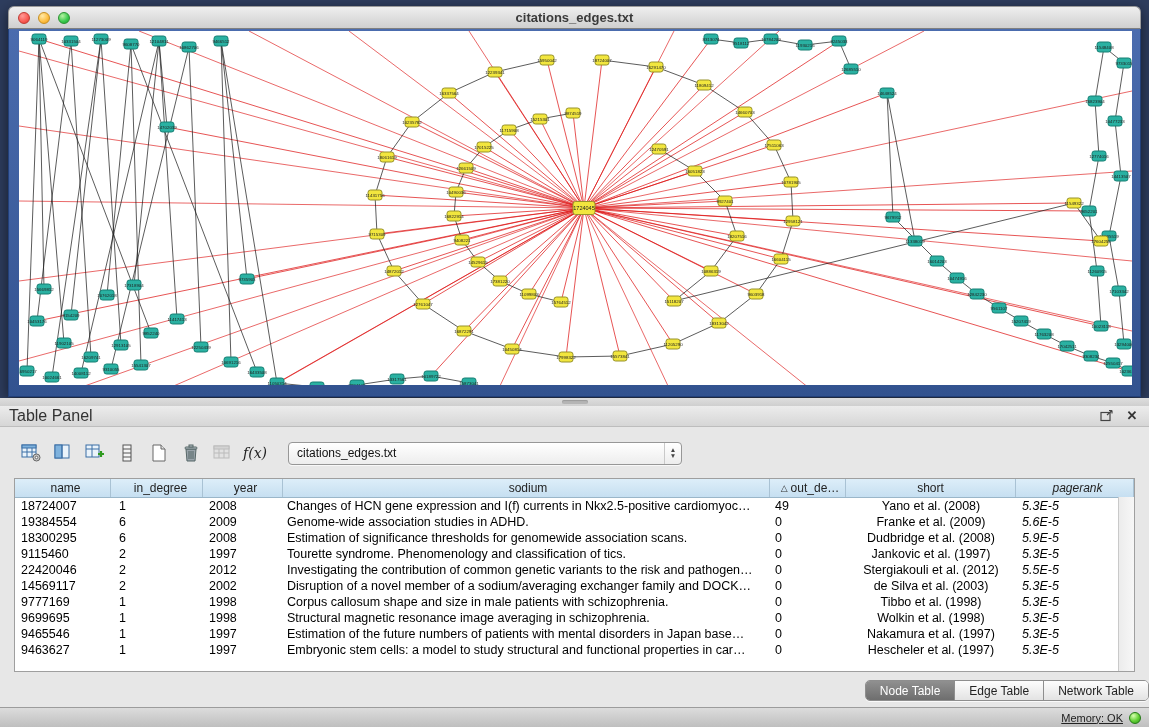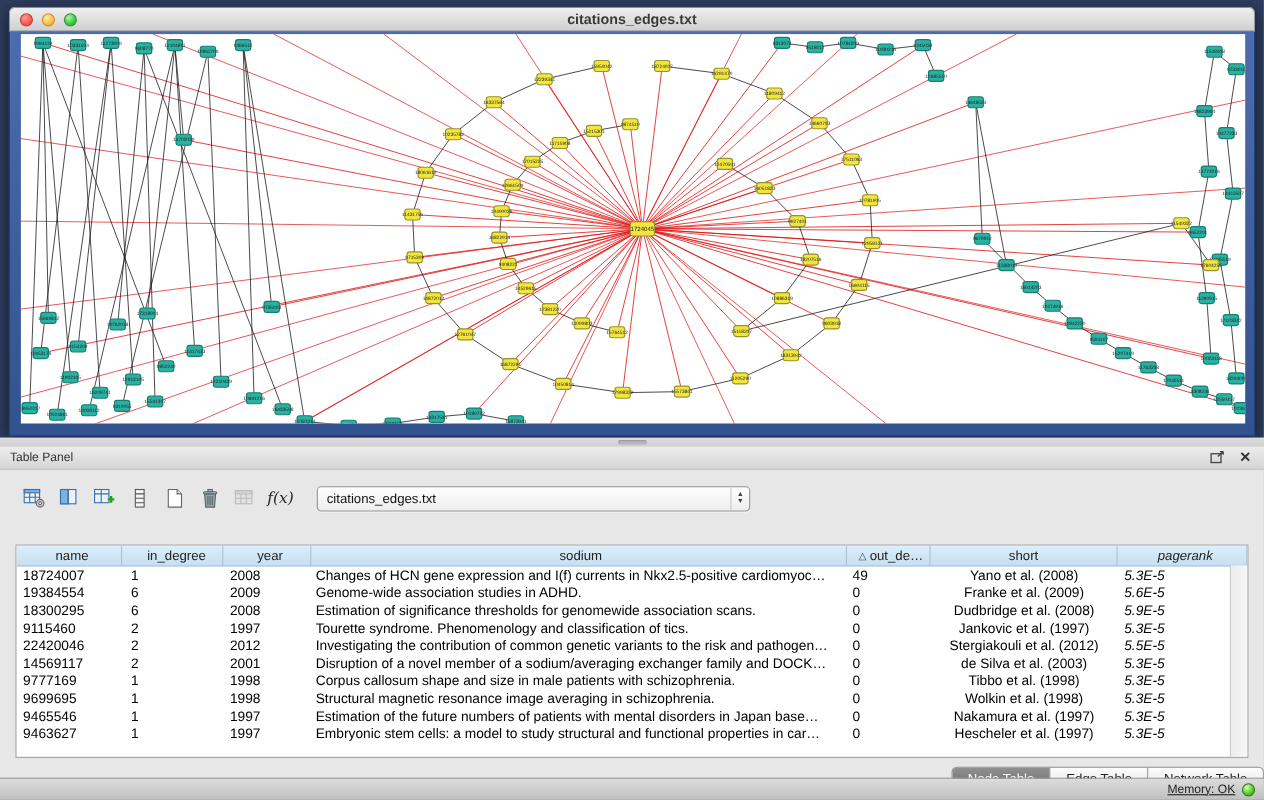--- a/index.html
+++ b/index.html
@@ -30,37 +30,37 @@
   .net-canvas{width:1113px;height:354px;background:#ffffff;position:relative;}
   .net-canvas svg{display:block;width:100%;height:100%;}
 
   
   .table-panel{position:absolute;top:398px;left:0;width:1149px;height:309px;background:#e7e7e7;}
   .splitter{height:8px;background:linear-gradient(#dedede,#cfcfcf);position:relative;}
   .splitter .handle{position:absolute;left:50%;top:2px;width:26px;height:4px;margin-left:-13px;
     border-radius:2px;background:#b5b5b5;box-shadow:inset 0 1px 1px #999;}
   .panel-header{height:20px;background:linear-gradient(#ececec,#d6d6d6);
     border-bottom:1px solid #bdbdbd;display:flex;align-items:center;padding:0 9px;}
-  .panel-title{font-size:11px;color:#333;flex:0 0 auto;}
+  .panel-title{font-size:16px;color:#333;flex:0 0 auto;}
   .panel-header .spacer{flex:1;}
   .hdr-icon{width:16px;height:14px;margin-left:10px;display:flex;align-items:center;justify-content:center;cursor:default;}
   .close-x{font-size:13px;font-weight:bold;color:#333;line-height:14px;}
 
   .toolbar{display:flex;align-items:center;padding:14px 0 8px 18px;}
   .tb-icon{width:26px;height:24px;margin-right:6px;display:flex;align-items:center;justify-content:center;border-radius:3px;}
   .tb-icon svg{display:block;}
   .fx{font-family:"DejaVu Serif",serif;font-style:italic;font-size:14px;color:#222;}
   .combo{margin-left:14px;width:392px;height:21px;border:1px solid #979797;border-radius:4px;
     background:linear-gradient(#ffffff,#ededed);display:flex;align-items:center;position:relative;
     box-shadow:0 1px 0 rgba(255,255,255,.7);}
   .combo .val{font-size:12px;color:#111;padding-left:8px;flex:1;}
   .combo .arrows{width:16px;display:flex;flex-direction:column;align-items:center;justify-content:center;
     font-size:6.5px;line-height:6px;color:#444;border-left:1px solid #c9c9c9;height:100%;}
 
-  .tablewrap{margin:22px 14px 0 14px;border:1px solid #9f9f9f;background:#fff;height:192px;
+  .tablewrap{margin:5px 14px 0 14px;border:1px solid #9f9f9f;background:#fff;height:192px;
     display:flex;flex-direction:column;overflow:hidden;position:relative;}
   .thead{display:flex;height:18px;background:linear-gradient(#ddeef9,#c6dff1);
     border-bottom:1px solid #9ab6c9;flex:0 0 auto;}
   .th{font-size:12px;color:#222;display:flex;align-items:center;justify-content:center;
     border-right:1px solid #a9c2d4;box-sizing:border-box;overflow:hidden;white-space:nowrap;}
   .th .sort{font-size:9px;margin-right:3px;color:#333;}
   .tbody{flex:1;overflow:hidden;}
   .trow{display:flex;height:16px;align-items:center;}
   .tcell{font-size:12.5px;color:#000;box-sizing:border-box;overflow:hidden;white-space:nowrap;}
   .c0{width:96px;padding-left:6px;}
@@ -669,21 +669,21 @@
           <div class="tcell c1">2</div>
           <div class="tcell c2">2012</div>
           <div class="tcell c3">Investigating the contribution of common genetic variants to the risk and pathogen…</div>
           <div class="tcell c4">0</div>
           <div class="tcell c5">Stergiakouli et al. (2012)</div>
           <div class="tcell c6">5.5E-5</div>
         </div>
         <div class="trow">
           <div class="tcell c0">14569117</div>
           <div class="tcell c1">2</div>
-          <div class="tcell c2">2001</div>
+          <div class="tcell c2">2002</div>
           <div class="tcell c3">Disruption of a novel member of a sodium/averaging exchanger family and DOCK…</div>
           <div class="tcell c4">0</div>
           <div class="tcell c5">de Silva et al. (2003)</div>
           <div class="tcell c6">5.3E-5</div>
         </div>
         <div class="trow">
           <div class="tcell c0">9777169</div>
           <div class="tcell c1">1</div>
           <div class="tcell c2">1998</div>
           <div class="tcell c3">Corpus callosum shape and size in male patients with schizophrenia.</div>

